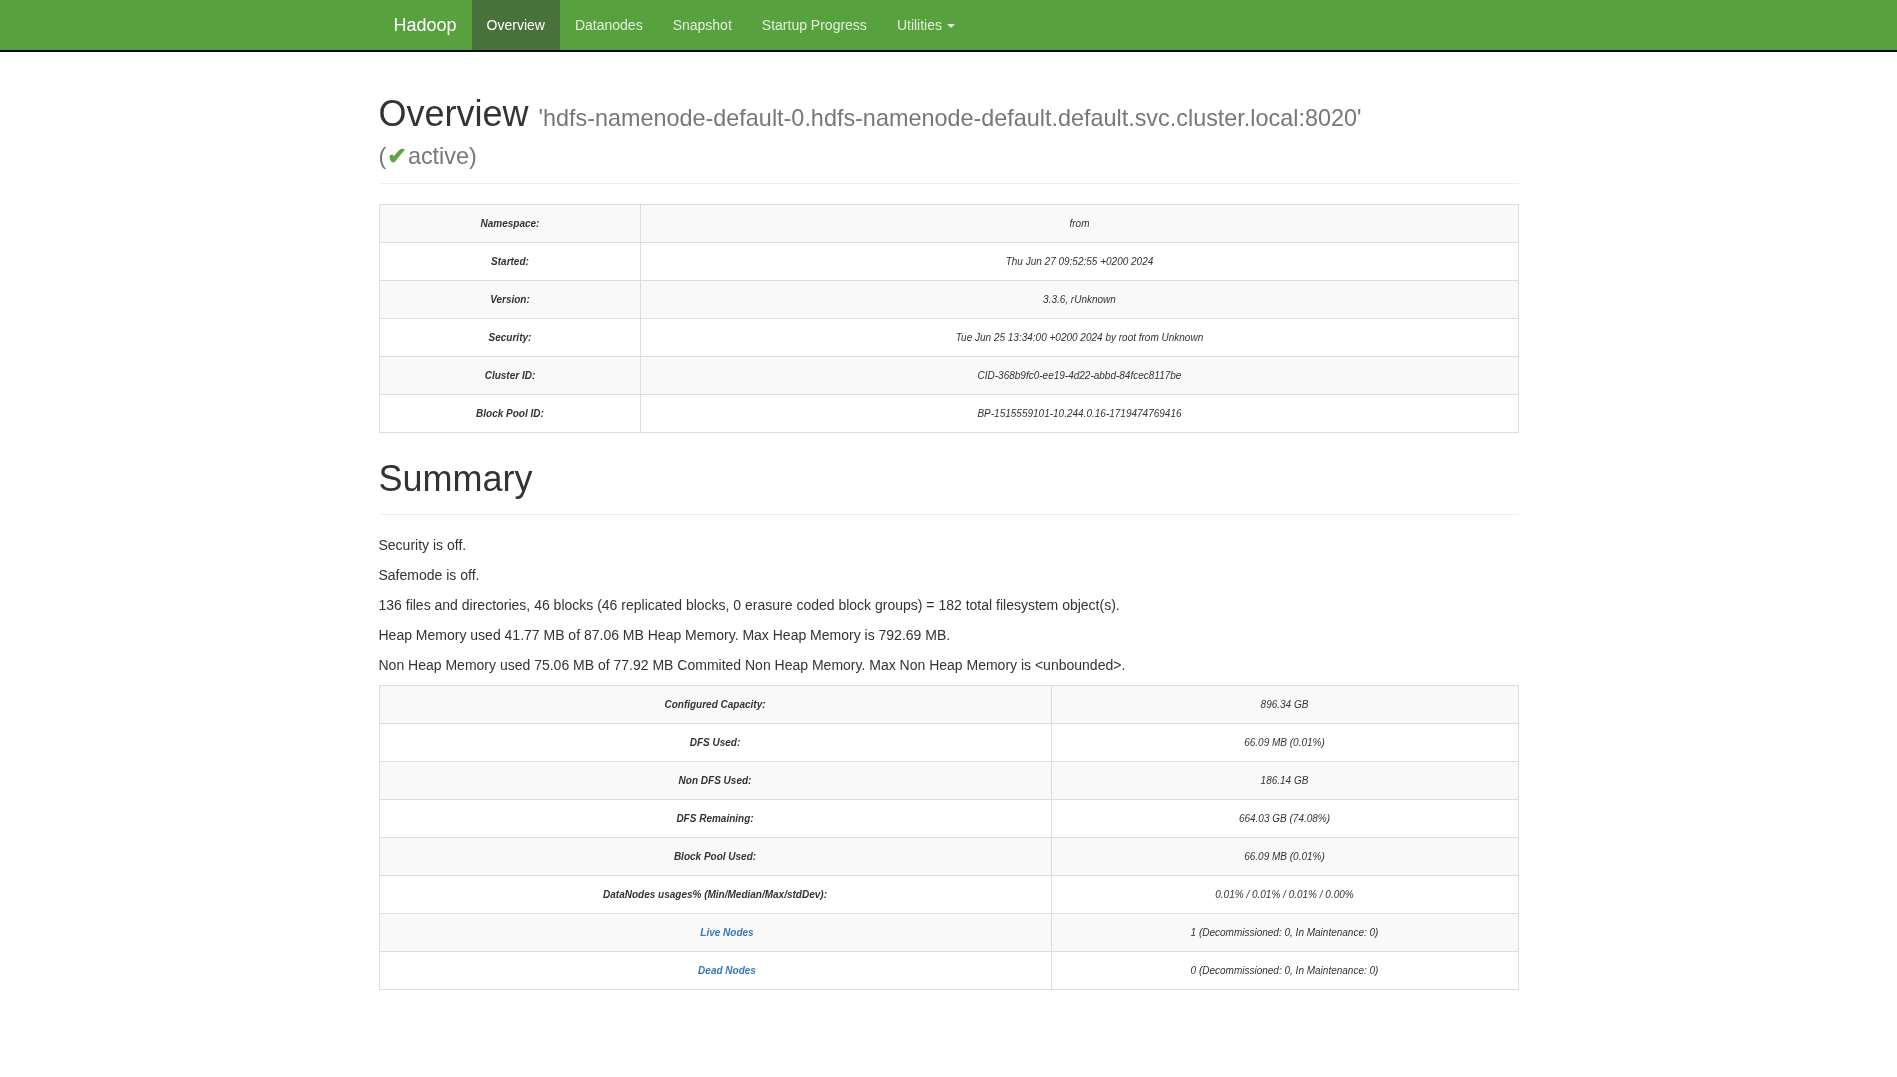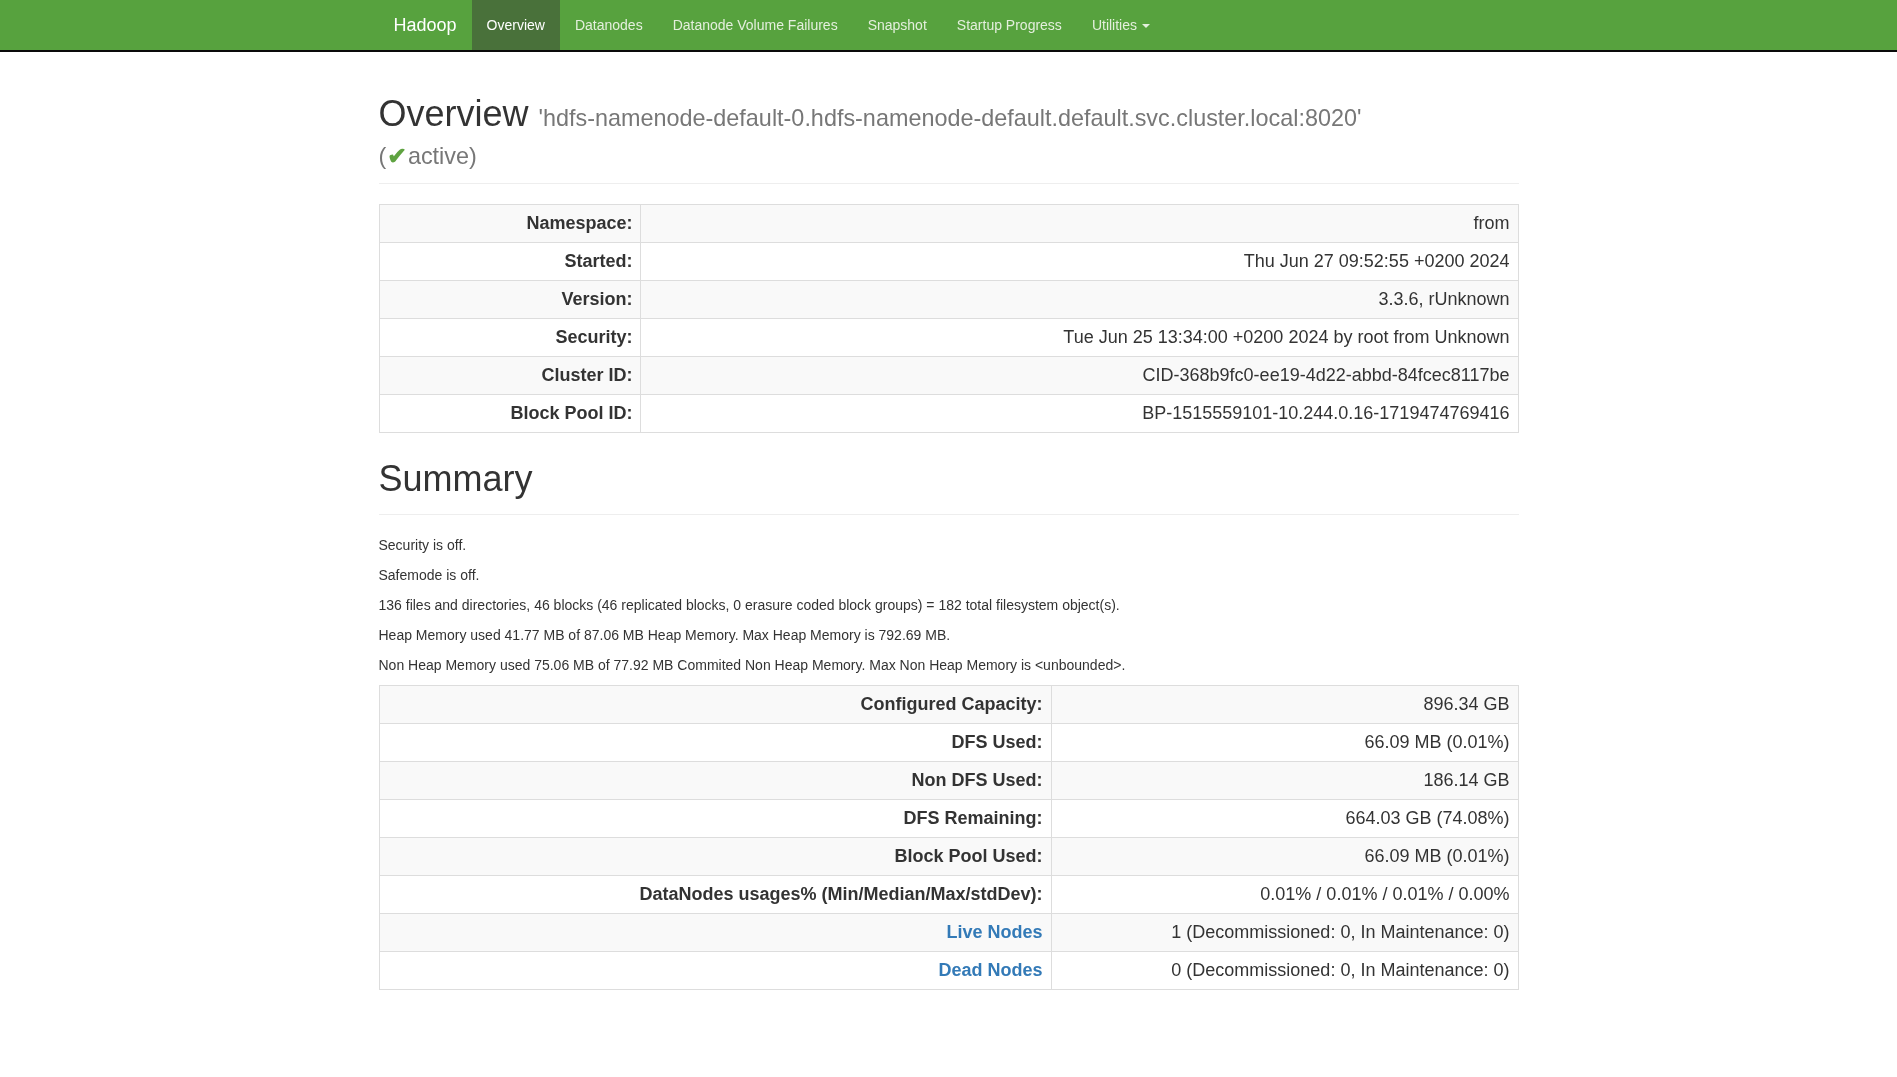--- a/index.html
+++ b/index.html
@@ -35,42 +35,39 @@
   .section-header{margin-top:20px;}
   h1{font-size:36px;font-weight:500;margin:0;line-height:1.45;color:var(--body-text);}
   h1 small{font-size:65%;font-weight:400;color:var(--muted-text);}
   .status-line{display:block;}
   .check{color:var(--check-green);font-weight:700;padding:0 1px;}
   
   .summary-lines p{margin:0 0 10px;line-height:20px;}
   
   table.table{width:100%;border-collapse:collapse;margin-bottom:20px;border:1px solid var(--table-border);}
   table.table th,table.table td{border:1px solid var(--table-border);padding:8px;line-height:21px;
-    text-align:right;vertical-align:top;font-size:18px;}
+    text-align:center;vertical-align:top;font-size:10px;font-style:italic;}
   table.table th{font-weight:700;color:#333;}
   table.table tbody tr:nth-child(odd){background:var(--stripe-bg);}
   .tbl-overview th{width:23%;}
   .tbl-summary th{width:59%;}
   a.node-link{color:var(--link-blue);text-decoration:none;font-weight:700;cursor:pointer;padding-left:24px;}
 </style>
 </head>
 <body>
 
 <nav class="navbar">
   <div class="nav-inner">
     <a class="brand">Hadoop</a>
     <ul class="navmenu">
         <li class="active">
           <a>Overview</a>
         </li>
         <li>
           <a>Datanodes</a>
-        </li>
-        <li>
-          <a>Datanode Volume Failures</a>
         </li>
         <li>
           <a>Snapshot</a>
         </li>
         <li>
           <a>Startup Progress</a>
         </li>
         <li>
           <a>Utilities<span class="caret"></span></a>
         </li>

